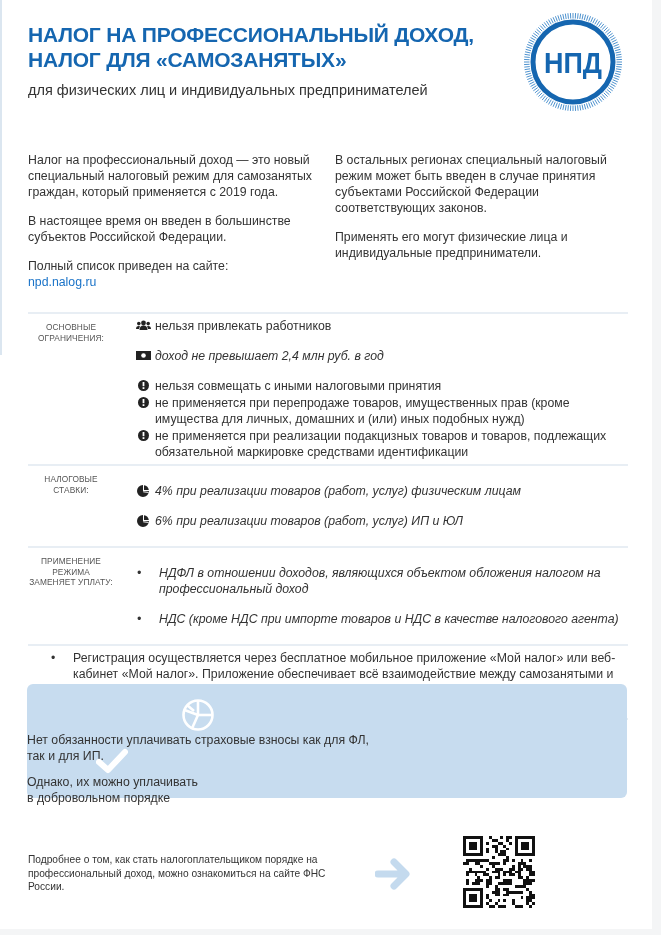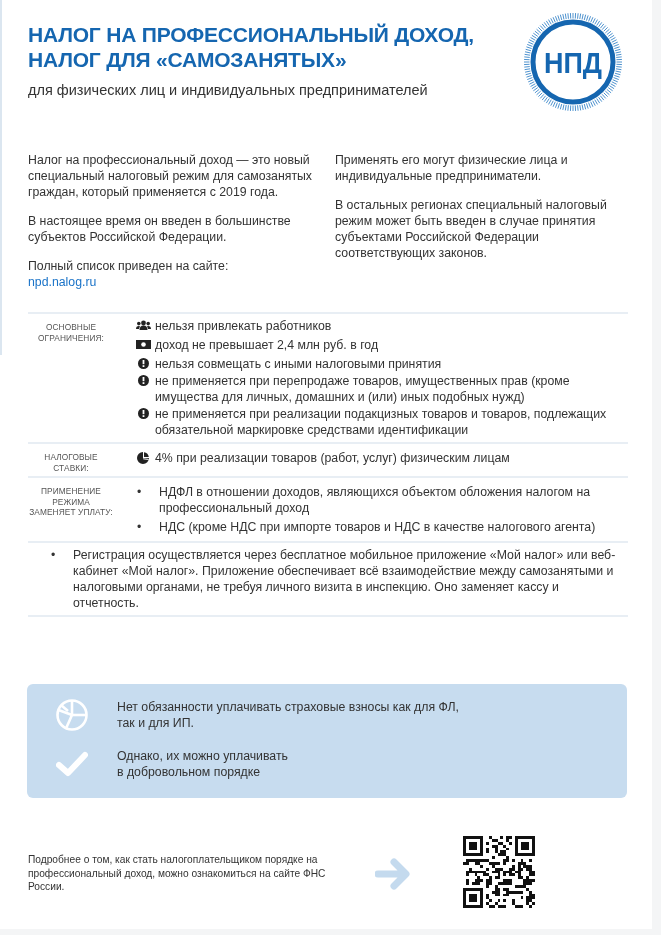--- a/index.html
+++ b/index.html
@@ -24,29 +24,29 @@
   .intro.left { left: 28px; width: 285px; }
   .intro.right { left: 335px; width: 295px; }
   .link { color: #1a73c8; text-decoration: none; }
 
   .tbl { position: absolute; left: 28px; top: 312px; width: 600px; border-top: 2px solid #e8eef4; }
   .row { display: flex; border-bottom: 2px solid #e8eef4; padding: 3px 0 3px 0; }
   .row .label { width: 86px; text-align: center; font-size: 8.3px; line-height: 10.5px; color: #555;
     text-transform: uppercase; padding-top: 5px; letter-spacing: 0.1px; }
   .row .items { flex: 1; margin-left: 21px; }
   .item { display: flex; font-size: 12.3px; line-height: 16px; color: #333; margin: 1px 0; }
-  .item.spaced { margin: 3px 0; }
+  .item.spaced { margin: 14px 0; font-style: italic; }
   .item .ic { width: 16px; flex: 0 0 16px; display: flex; align-items: flex-start; justify-content: center; padding-top: 2px; }
   .item .tx { margin-left: 4px; }
   .item .bul { width: 12px; flex: 0 0 12px; text-align: left; padding-left: 2px; }
   .item .tx2 { margin-left: 10px; }
 
   .infobox { position: absolute; left: 27px; top: 684px; width: 600px; height: 114px; background: #c7dcef;
     border-radius: 6px; }
-  .info-row { position: absolute; left: 0; display: flex; align-items: center; }
+  .info-row { position: absolute; left: 0; display: flex; align-items: center; flex-direction: column; }
   .info-row .ic { width: 90px; display: flex; justify-content: center; }
   .info-row .tx { font-size: 12.3px; line-height: 16px; color: #333; }
 
   .footer-text { position: absolute; left: 28px; top: 853px; width: 320px; font-size: 10.2px; line-height: 13.5px; color: #333; }
   .arrow { position: absolute; left: 375px; top: 857px; }
   .qr { position: absolute; left: 463px; top: 836px; width: 72px; height: 72px; }
 </style>
 </head>
 <body>
 
@@ -189,22 +189,22 @@
 
 <div class="intro left">
   <p>Налог на профессиональный доход — это новый специальный налоговый режим для самозанятых граждан, который применяется с 2019 года.</p>
   <p>В настоящее время он введен в большинстве субъектов Российской Федерации.</p>
   <p style="margin:0">
     <span>Полный список приведен на сайте:</span><br>
     <a class="link">npd.nalog.ru</a>
   </p>
 </div>
 <div class="intro right">
+  <p>В остальных регионах специальный налоговый режим может быть введен в случае принятия субъектами Российской Федерации соответствующих законов.</p>
   <p>Применять его могут физические лица и индивидуальные предприниматели.</p>
-  <p>В остальных регионах специальный налоговый режим может быть введен в случае принятия субъектами Российской Федерации соответствующих законов.</p>
 </div>
 
 <div class="tbl">
 
   <div class="row">
     <div class="label">Основные ограничения:</div>
     <div class="items">
       <div class="item">
         <span class="ic">
           <svg width="15" height="11" viewBox="0 0 15 11">
@@ -265,20 +265,30 @@
     <div class="items">
       <div class="item spaced">
         <span class="ic">
           <svg width="12" height="12" viewBox="0 0 12 12">
               <path d="M6 6 L6 0 A6 6 0 1 0 12 6 Z" fill="#222"></path>
               <path d="M7 5 L7 0.2 A5.5 5.5 0 0 1 11.8 5 Z" fill="#222"></path>
               <path d="M6.2 6.8 L11.6 7.4" stroke="#fff" stroke-width="1"></path>
             </svg>
         </span>
         <span class="tx">4% при реализации товаров (работ, услуг) физическим лицам</span>
+      </div>
+      <div class="item spaced">
+        <span class="ic">
+          <svg width="12" height="12" viewBox="0 0 12 12">
+              <path d="M6 6 L6 0 A6 6 0 1 0 12 6 Z" fill="#222"></path>
+              <path d="M7 5 L7 0.2 A5.5 5.5 0 0 1 11.8 5 Z" fill="#222"></path>
+              <path d="M6.2 6.8 L11.6 7.4" stroke="#fff" stroke-width="1"></path>
+            </svg>
+        </span>
+        <span class="tx">6% при реализации товаров (работ, услуг) ИП и ЮЛ</span>
       </div>
     </div>
   </div>
 
   <div class="row">
     <div class="label">Применение режима заменяет уплату:</div>
     <div class="items">
       <div class="item spaced">
         <span class="bul">•</span>
         <span class="tx2">НДФЛ в отношении доходов, являющихся объектом обложения налогом на профессиональный доход</span>

